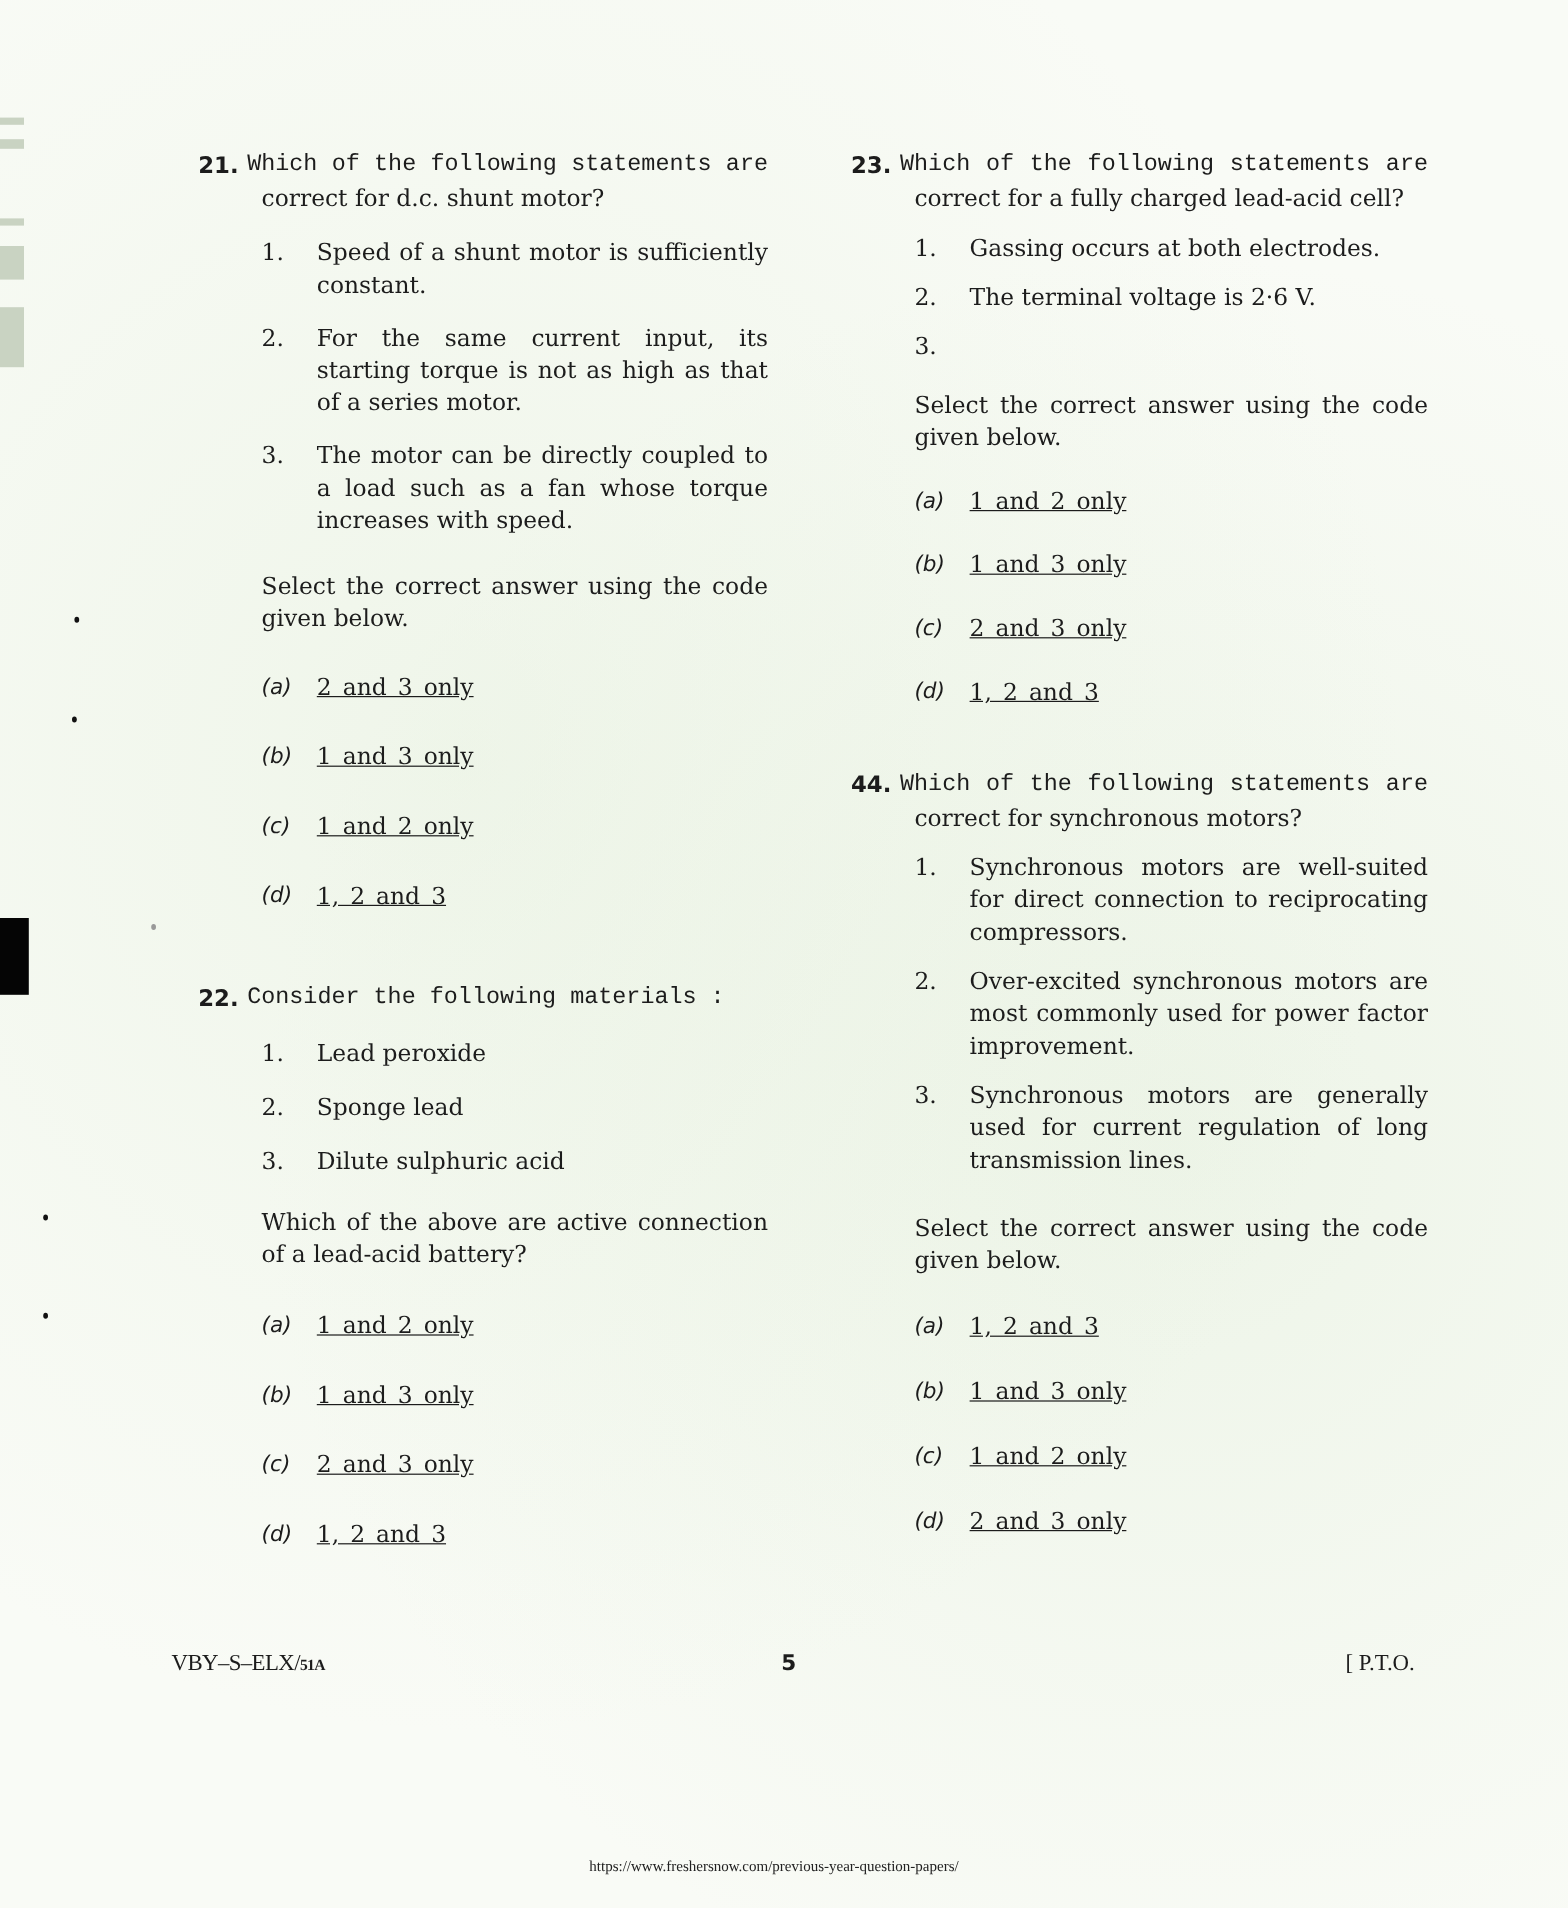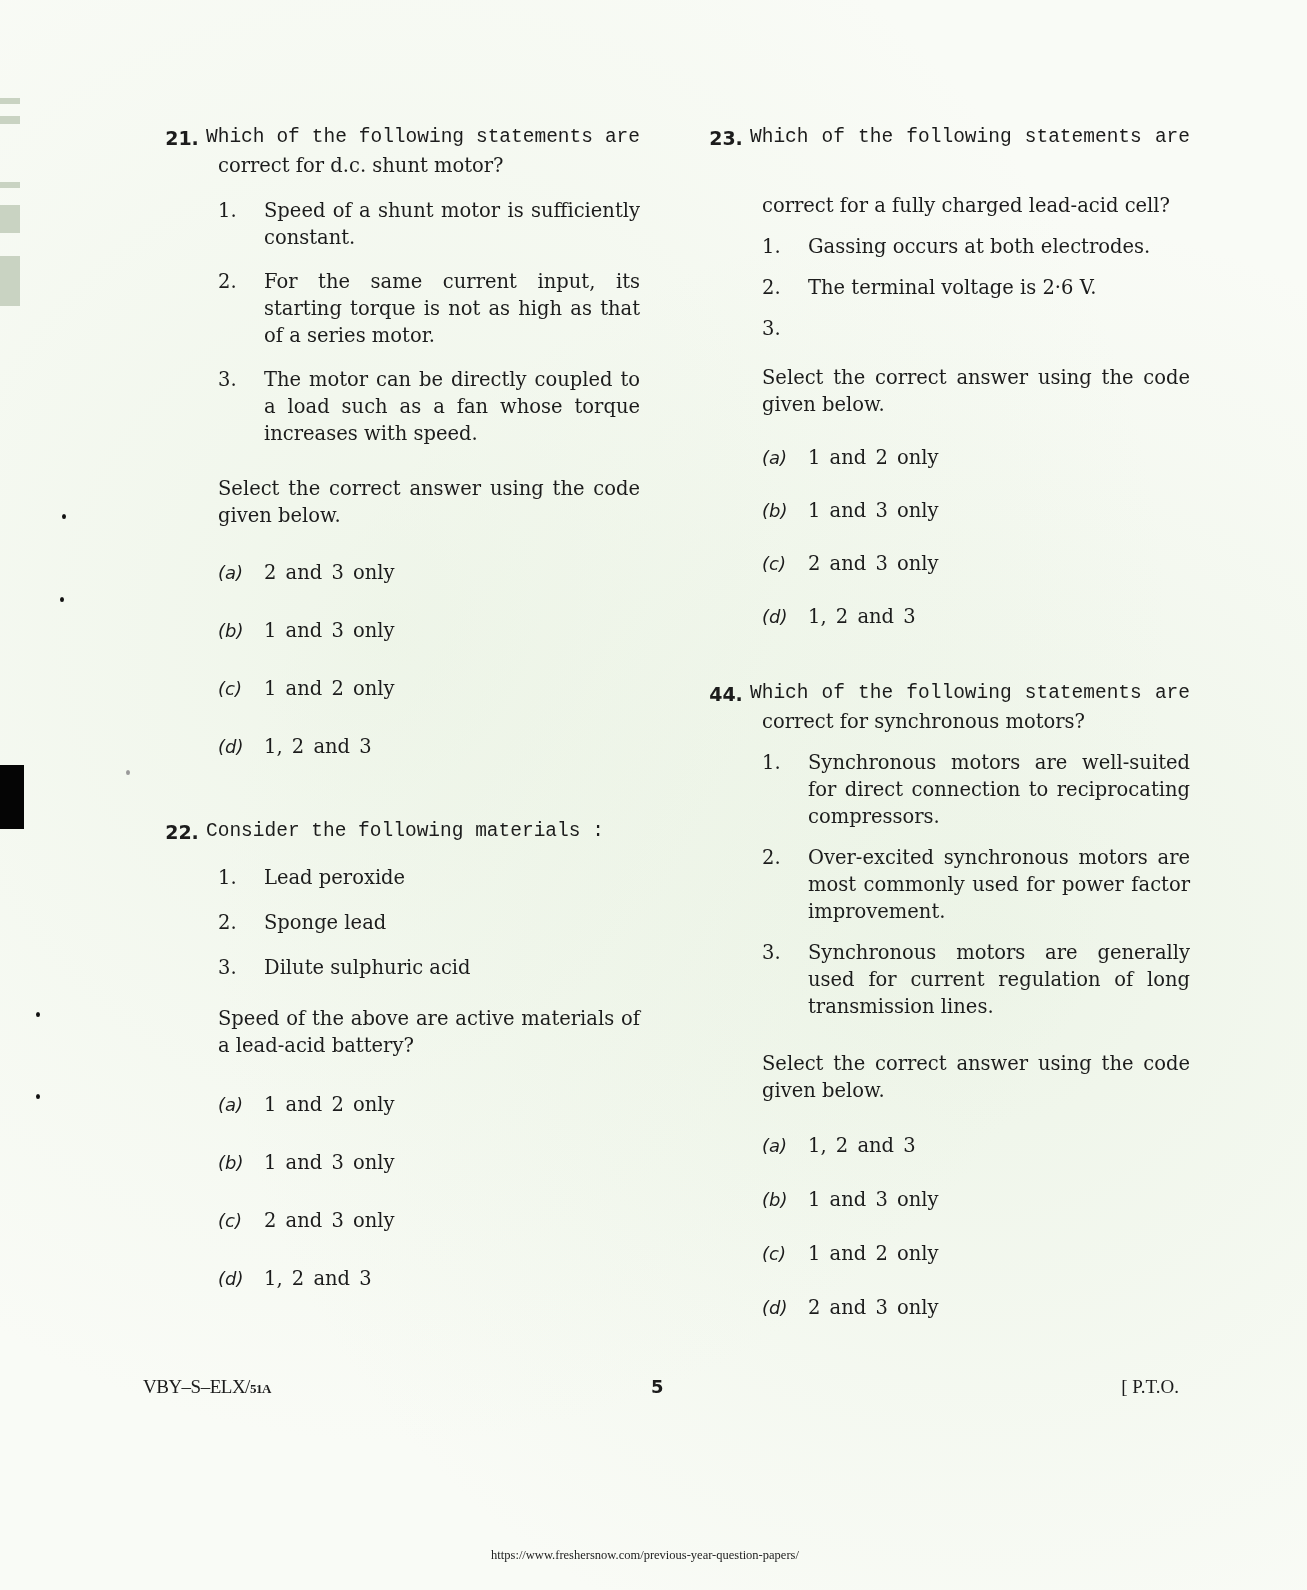--- a/index.html
+++ b/index.html
@@ -31,21 +31,21 @@
 
   .stmts { margin: 16px 0 0 60px; padding: 0; list-style: none; }
   .stmt { display: flex; margin-bottom: 17px; }
   .stmt-num { width: 46px; flex: none; }
   .stmt-text { flex: 1; text-align: justify; text-align-last: left; }
 
   .instr { margin: 22px 0 0 60px; text-align: justify; text-align-last: left; }
   .opts { margin: 26px 0 0 60px; }
   .opt { display: flex; }
   .opt-label { width: 46px; flex: none; font-family: "DejaVu Sans", "Liberation Sans", sans-serif; font-style: italic; font-size: 18px; }
-  .opt-text { flex: 1; word-spacing: 3px; }
+  .opt-text { flex: 1; word-spacing: 3px; text-decoration: underline; }
 
   .footer { position: absolute; top: 1376px; left: 143px; width: 1036px; height: 26px; font-size: 19px; }
   .footer .code { position: absolute; left: 0; font-family: "Liberation Serif", serif; letter-spacing: -0.5px; }
   .footer .code b { font-family: Liberation Serif, serif; font-size: 13px; }
   .footer .page-no { position: absolute; left: 508px; font-family: "DejaVu Sans", sans-serif; font-weight: bold; font-size: 18px; }
   .footer .pto { position: absolute; right: 0; font-family: "Liberation Serif", serif; margin-left: 34px; }
   .url { position: absolute; top: 1548px; left: 0; width: 1290px; text-align: center; font-family: "Liberation Serif", serif; font-size: 12.5px; color: #222; }
 </style>
 </head>
 <body>
@@ -119,21 +119,21 @@
         </li>
       <li class="stmt" style="margin-bottom:18px;">
           <span class="stmt-num">2.</span>
           <span class="stmt-text">Sponge lead</span>
         </li>
       <li class="stmt">
           <span class="stmt-num">3.</span>
           <span class="stmt-text">Dilute sulphuric acid</span>
         </li>
     </ul>
-    <div class="instr" style="margin-top:24px;">Speed of the above are active materials of a lead-acid battery?</div>
+    <div class="instr" style="margin-top:24px;">Which of the above are active connection of a lead-acid battery?</div>
     <div class="opts" style="margin-top:32px;">
       <div class="opt">
           <span class="opt-label">(a)</span>
           <span class="opt-text">1 and 2 only</span>
         </div>
       <div class="opt" style="margin-top:31px;">
           <span class="opt-label">(b)</span>
           <span class="opt-text">1 and 3 only</span>
         </div>
       <div class="opt" style="margin-top:31px;">
@@ -148,21 +148,21 @@
   </div>
 </div>
 
 <div class="col right">
 
   <div class="q" style="margin-left:-8px;">
     <div class="q-head">
       <span class="q-num">23.</span>
       <span class="q-text" style="text-align-last:justify;">Which of the following statements are</span>
     </div>
-    <div style="padding-left:60px;margin-top:40px;">correct for a fully charged lead-acid cell?</div>
+    <div style="padding-left:60px;">correct for a fully charged lead-acid cell?</div>
     <ul class="stmts" style="margin-top:14px;">
       <li class="stmt" style="margin-bottom:14px;">
           <span class="stmt-num">1.</span>
           <span class="stmt-text">Gassing occurs at both electrodes.</span>
         </li>
       <li class="stmt" style="margin-bottom:14px;">
           <span class="stmt-num">2.</span>
           <span class="stmt-text">The terminal voltage is 2·6 V.</span>
         </li>
       <li class="stmt">

